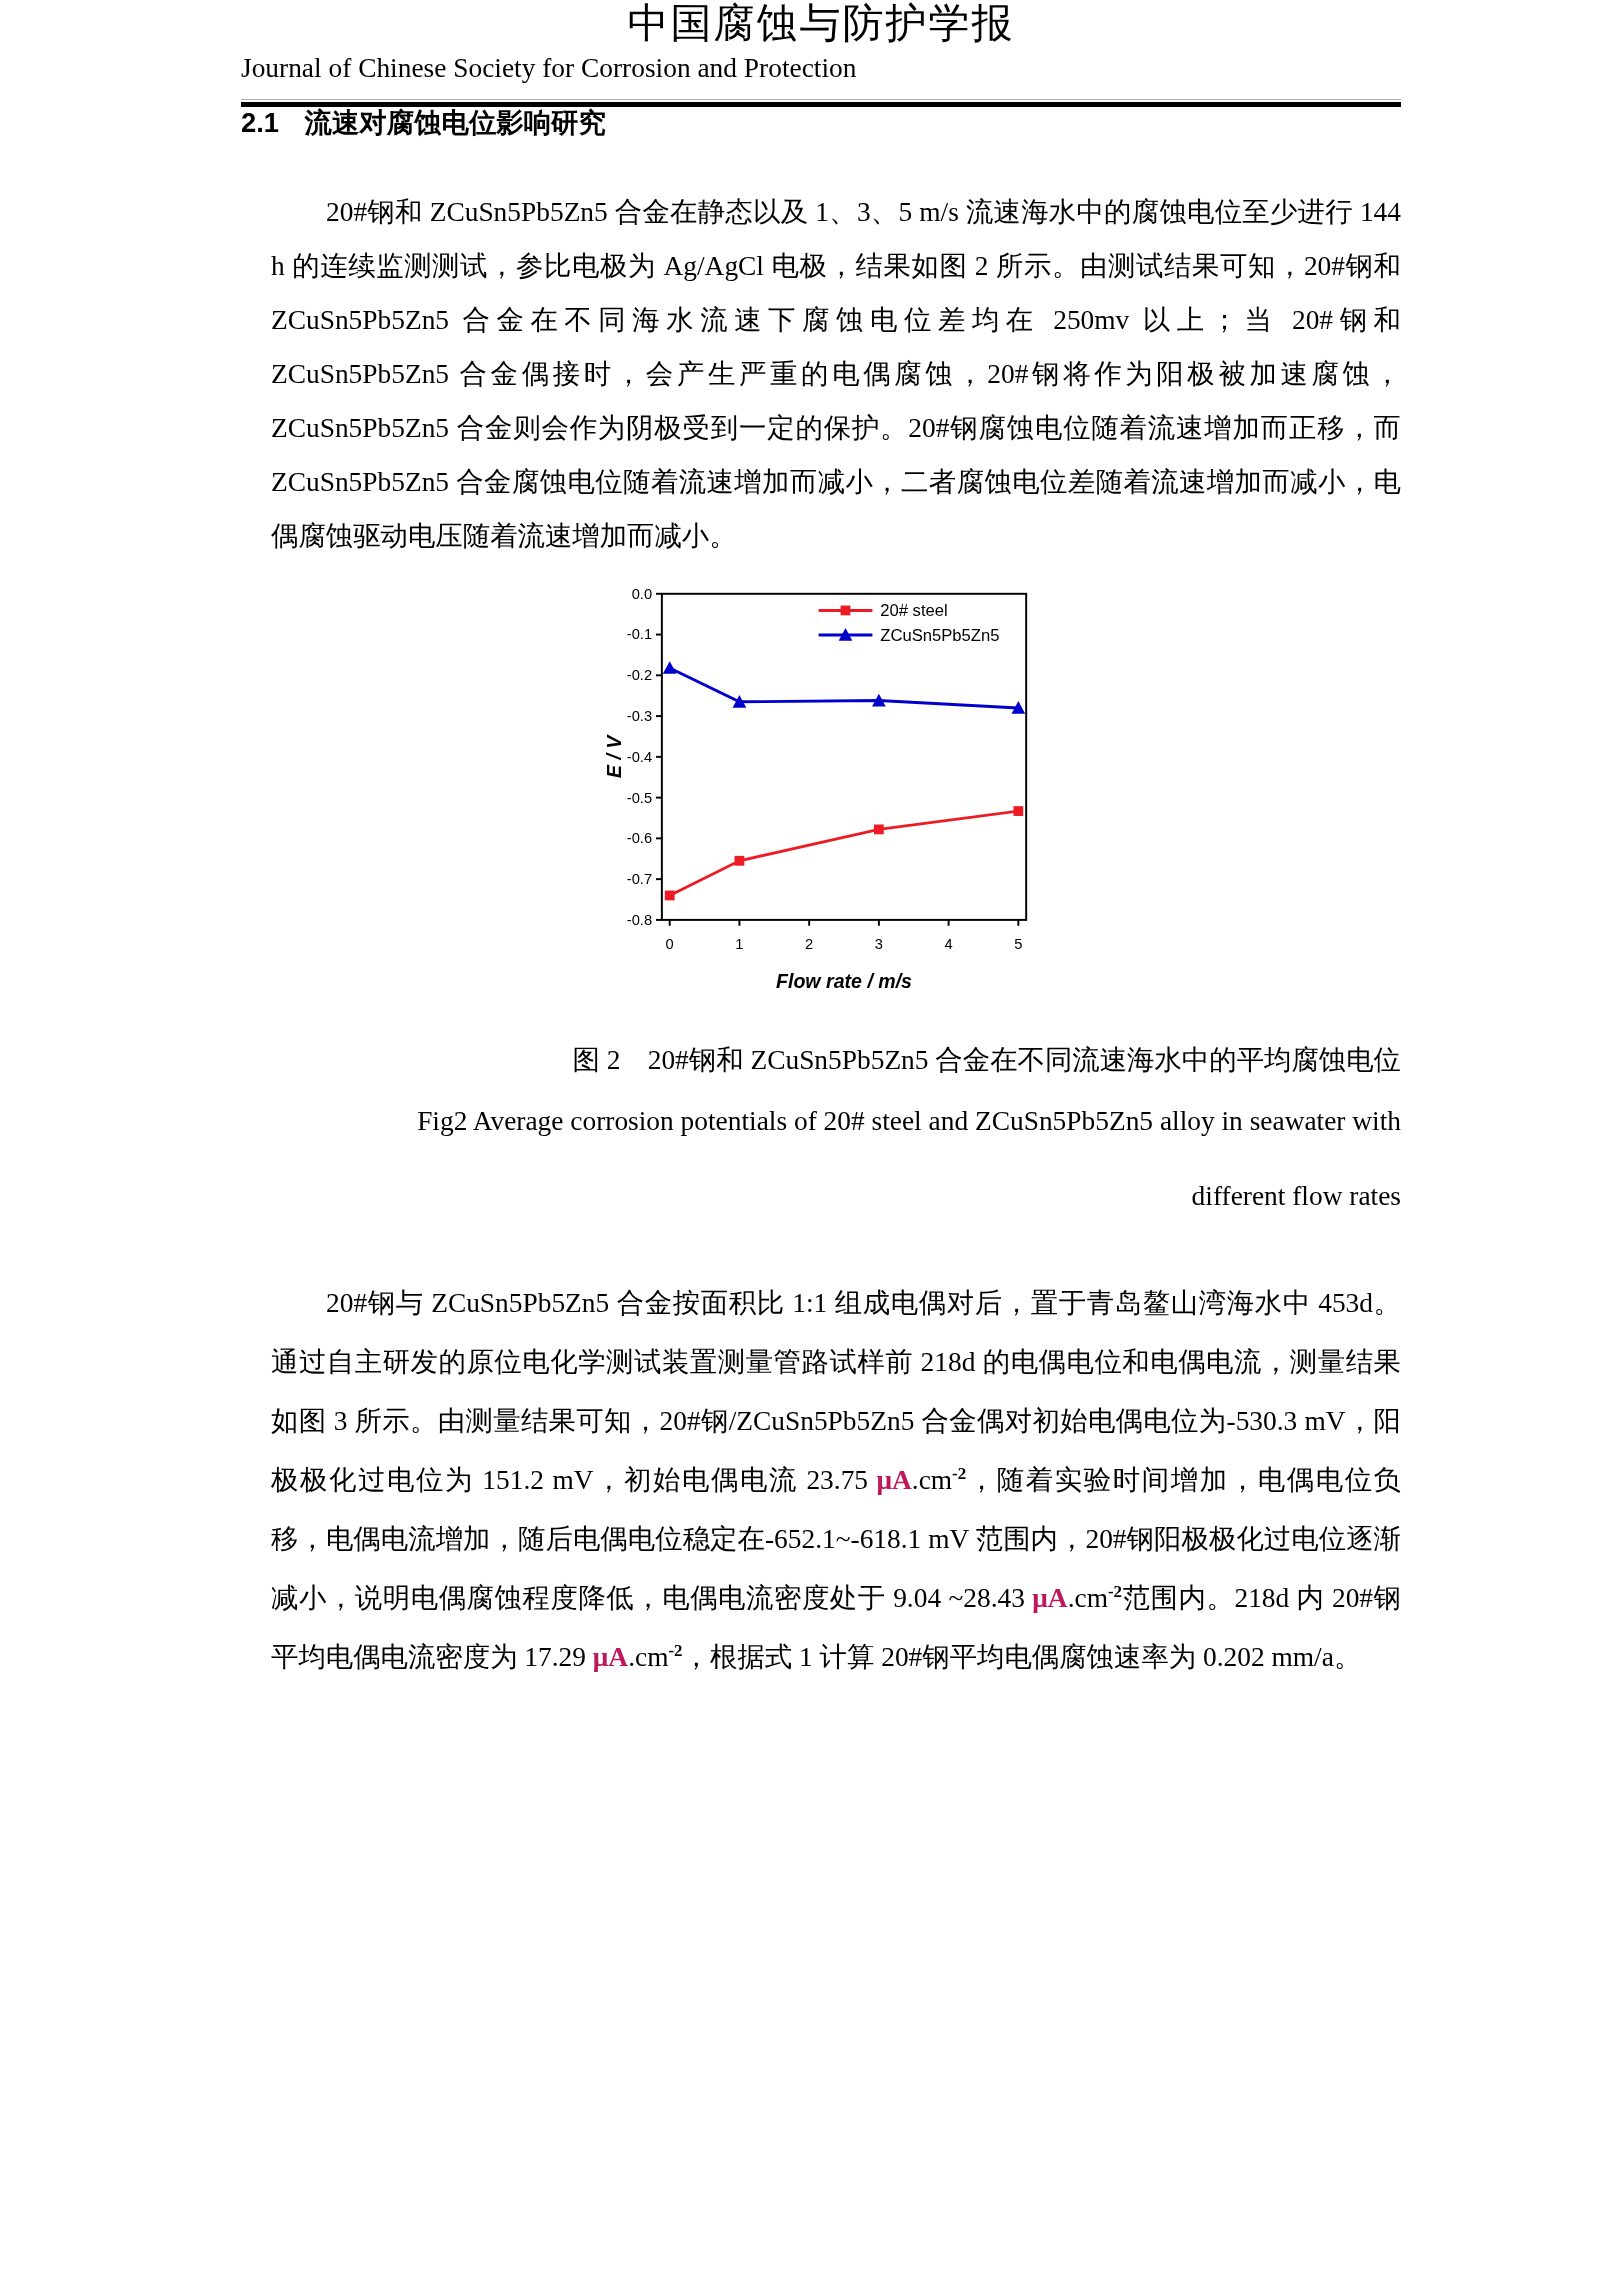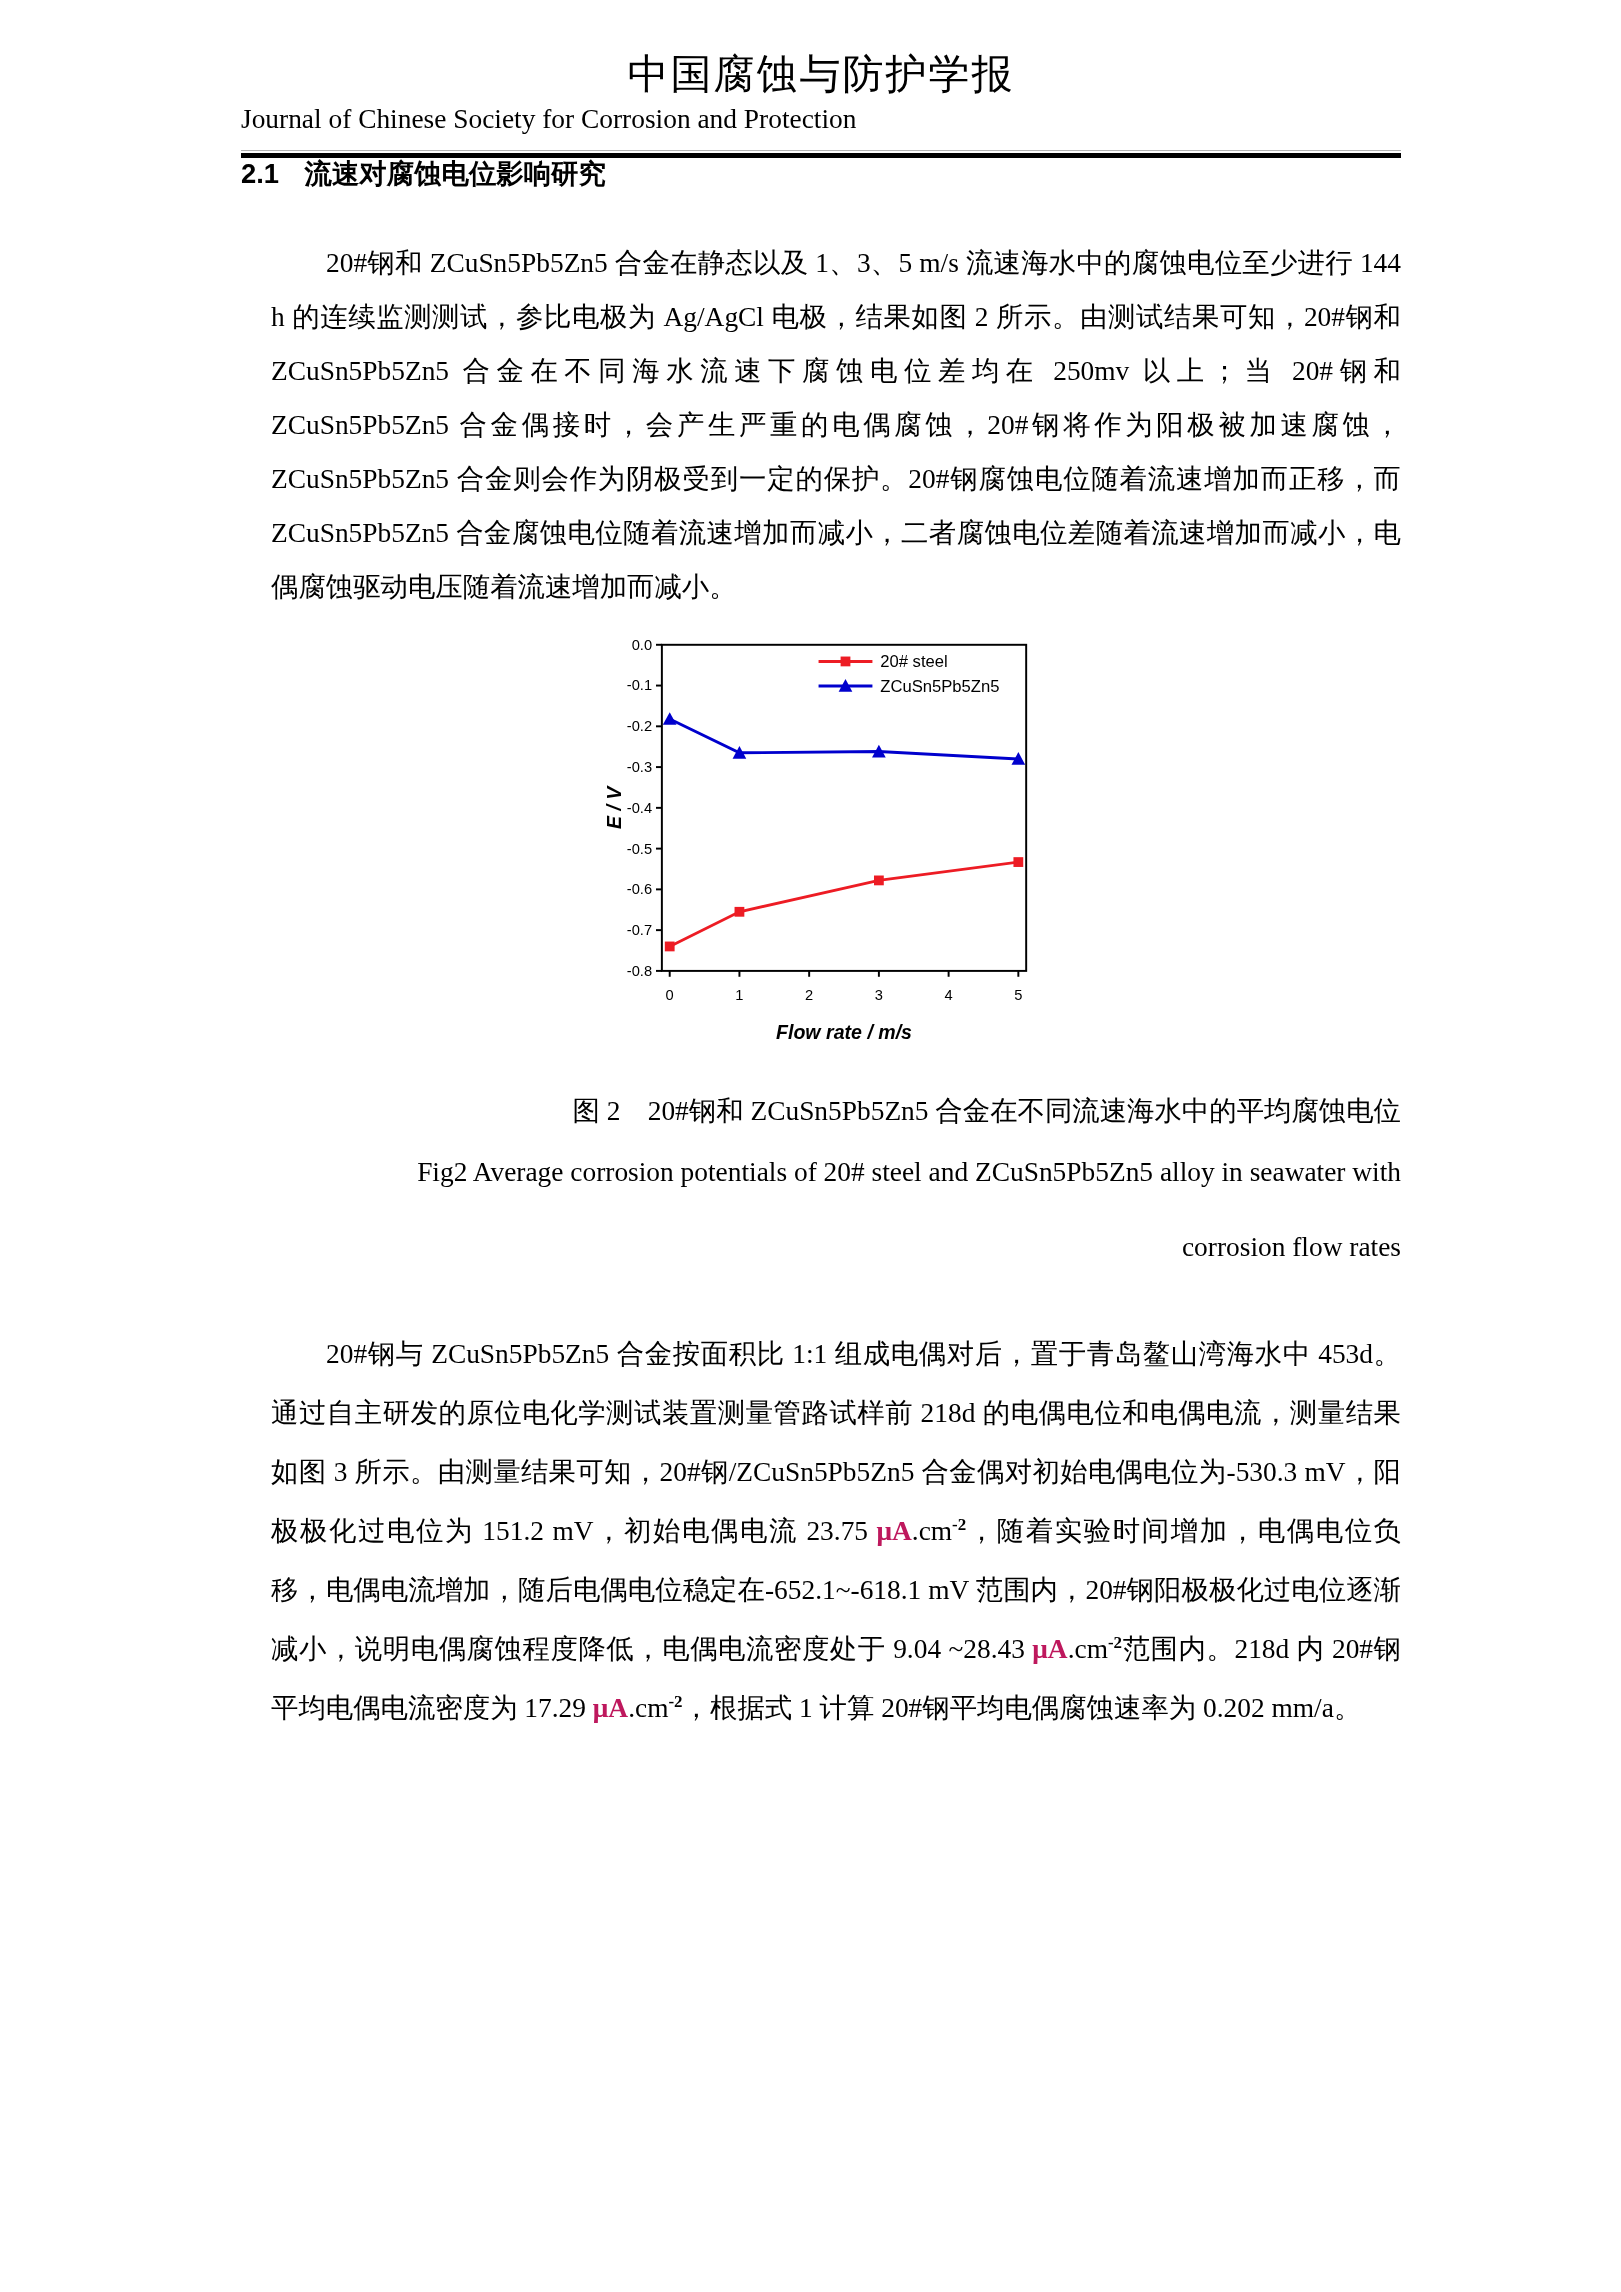--- a/index.html
+++ b/index.html
@@ -5,21 +5,21 @@
   html,body { margin:0; padding:0; background:#888; }
   .page {
     width:1621px; height:2293px; background:#ffffff; margin:0 auto;
     overflow:hidden; position:relative;
     font-family:"Liberation Serif","DejaVu Serif",serif; color:#000;
   }
   .content { padding:0 220px 0 241px; }
 
   
   .journal-title {
-    padding-top:51px; text-align:center;
+    text-align:center;
     font-size:41px; line-height:1.15; letter-spacing:2px;
   }
   .journal-subtitle {
     margin-top:5.9px; text-align:left; font-size:27.4px; line-height:1.1;
   }
   .header-rule-thin  { border-top:1px solid #b3b3b3; margin-top:15.7px; }
   .header-rule-thick { height:4.9px; background:#000; margin-top:2px; }
 
   
   .section-heading {
@@ -118,21 +118,21 @@
           <rect x="244.5" y="22" width="10" height="10" fill="#ed1c24"></rect>
           <text class="c-legend" x="285" y="33">20# steel</text>
           <line x1="222" y1="52" x2="277" y2="52" stroke="#0000cd" stroke-width="3"></line>
           <path d="M 249.5 45 L 256.5 58 L 242.5 58 Z" fill="#0000cd"></path>
           <text class="c-legend" x="285" y="58">ZCuSn5Pb5Zn5</text>
           <text class="c-axis" x="248" y="413" text-anchor="middle">Flow rate / m/s</text>
           <text class="c-axis" transform="rotate(-90 20 176.5)" x="20" y="176.5" text-anchor="middle">E / V</text>
         </svg>
       <div class="caption-zh">图 2　20#钢和 ZCuSn5Pb5Zn5 合金在不同流速海水中的平均腐蚀电位</div>
       <div class="caption-en">Fig2 Average corrosion potentials of 20# steel and ZCuSn5Pb5Zn5 alloy in seawater with</div>
-      <div class="caption-en">corrosion flow rates</div>
+      <div class="caption-en">different flow rates</div>
     </div>
 
 
     <div class="para para-2"><span>20#钢与 ZCuSn5Pb5Zn5 合金按面积比 1:1 组成电偶对后，置于青岛鳌山湾海水中 453d。通过自主研发的原位电化学测试装置测量管路试样前 218d 的电偶电位和电偶电流，测量结果如图 3 所示。由测量结果可知，20#钢/ZCuSn5Pb5Zn5 合金偶对初始电偶电位为-530.3 mV，阳极极化过电位为 151.2 mV，初始电偶电流 23.75 </span><span class="run-unit">μA</span><span>.cm</span><span class="run-sup">-2</span><span>，随着实验时间增加，电偶电位负移，电偶电流增加，随后电偶电位稳定在-652.1~-618.1 mV 范围内，20#钢阳极极化过电位逐渐减小，说明电偶腐蚀程度降低，电偶电流密度处于 9.04 ~28.43 </span><span class="run-unit">μA</span><span>.cm</span><span class="run-sup">-2</span><span>范围内。218d 内 20#钢平均电偶电流密度为 17.29 </span><span class="run-unit">μA</span><span>.cm</span><span class="run-sup">-2</span><span>，根据式 1 计算 20#钢平均电偶腐蚀速率为 0.202 mm/a。</span></div>
 
   </div>
 </div>
 
 
 </body></html>

